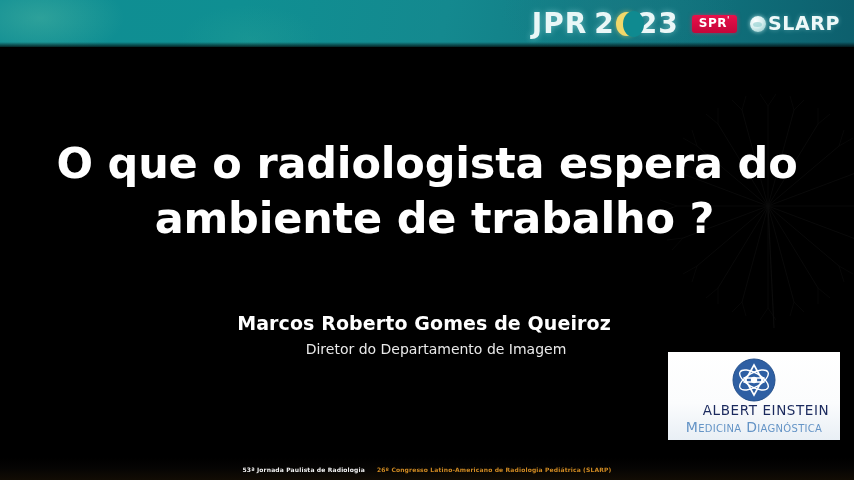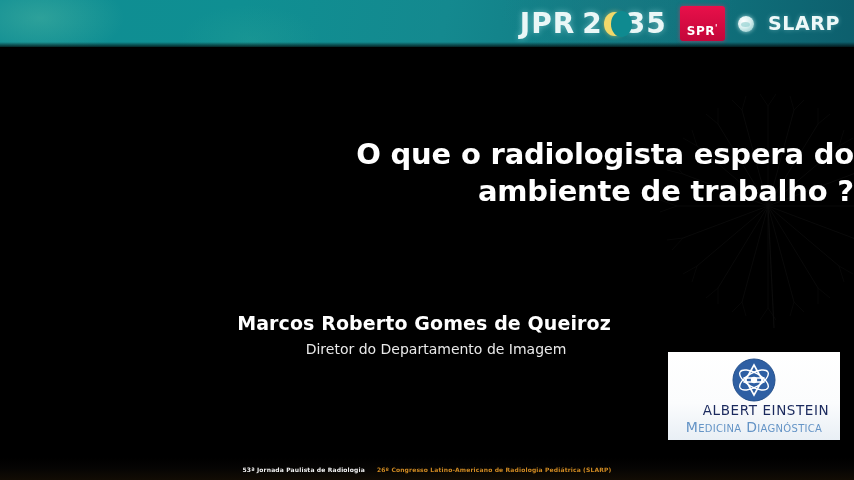--- a/index.html
+++ b/index.html
@@ -95,33 +95,33 @@
     background: #0f8a90;
   }
 
   
   .spr-badge {
     background: linear-gradient(180deg, #e8104a 0%, #c4063a 100%);
     color: #ffffff;
     font-size: 12px;
     font-weight: bold;
     letter-spacing: 0.5px;
-    padding: 19px 7px 4px 7px;
+    padding: 2px 7px 4px 7px;
     border-radius: 3px;
     line-height: 1;
     box-shadow: 0 0 4px rgba(255,40,90,0.5);
     font-family: "DejaVu Sans", sans-serif;
   }
   .spr-badge .tick { font-size: 8px; vertical-align: top; }
 
   
   .slarp-logo {
     display: flex;
     align-items: center;
-    gap: 14px;
+    gap: 2px;
   }
   .slarp-globe {
     width: 16px;
     height: 16px;
     border-radius: 50%;
     background: radial-gradient(circle at 35% 32%, #ffffff 0%, #d8f0f0 45%, #a9d8d8 75%, #7fc0c2 100%);
     box-shadow: 0 0 4px rgba(220,255,255,0.7);
     position: relative;
   }
   .slarp-globe::after {
@@ -156,26 +156,25 @@
   
   .title-block {
     position: absolute;
     left: 0;
     top: 136px;
     width: 854px;
     text-align: center;
   }
   .title-line {
     color: #ffffff;
-    font-size: 29px;
+    font-size: 43px;
     font-weight: bold;
     line-height: 1.28;
     letter-spacing: -0.2px;
     font-family: "DejaVu Sans", sans-serif;
-    text-align: right;
   }
   .title-line.l2 { padding-left: 15px; }
 
   
   .speaker-block {
     position: absolute;
     left: 0;
     top: 312px;
     width: 848px;
     text-align: center;
@@ -277,21 +276,21 @@
 
 <div class="slide">
 
   <div class="header-bar">
     <div class="header-logos">
 
       <div class="jpr-logo">
         <span class="jpr-word">JPR</span>
         <span class="yr-a">2</span>
         <span class="moon-zero"></span>
-        <span class="yr-b">35</span>
+        <span class="yr-b">23</span>
       </div>
 
       <div class="spr-badge">
         <span>SPR</span><span class="tick">'</span>
       </div>
 
       <div class="slarp-logo">
         <span class="slarp-globe"></span>
         <span class="slarp-text">SLARP</span>
       </div>

